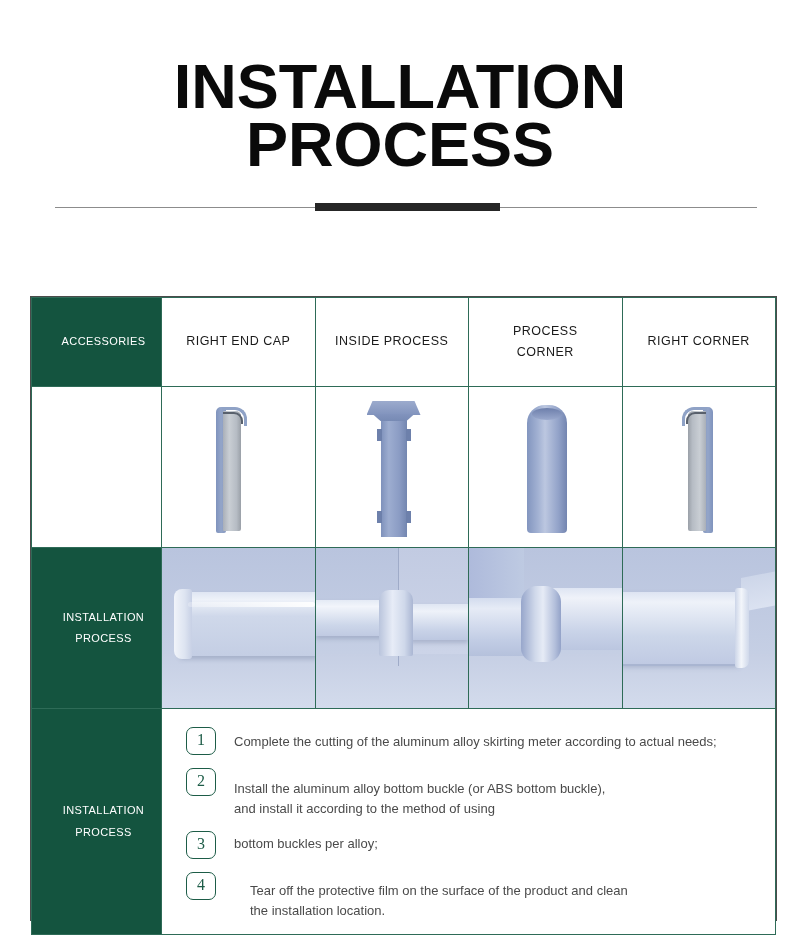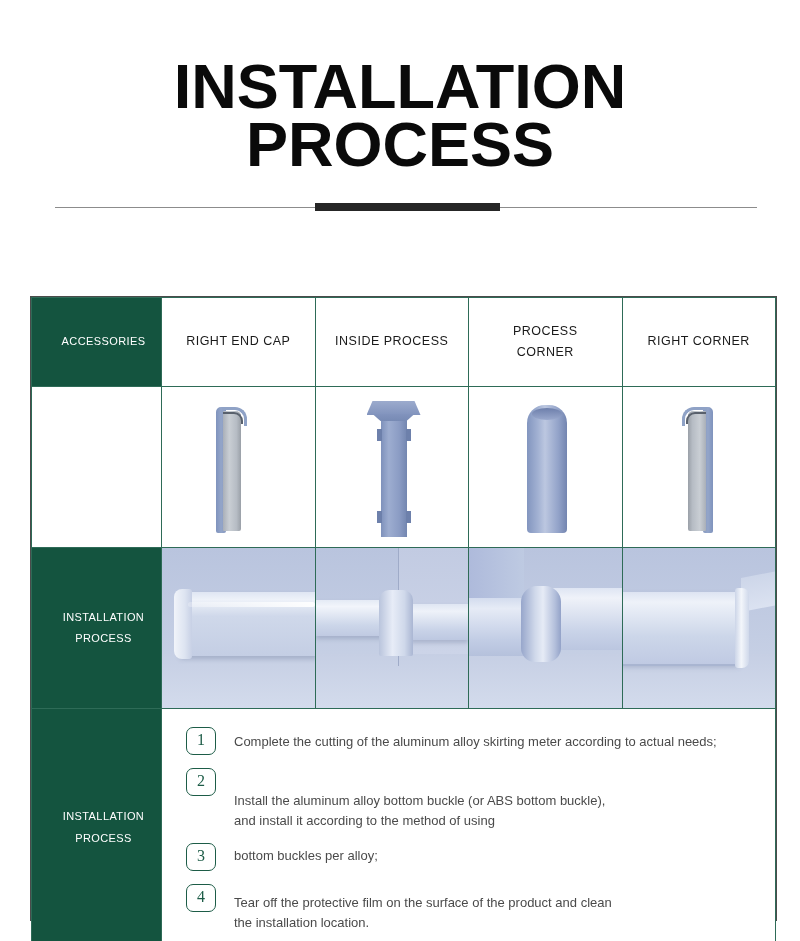--- a/index.html
+++ b/index.html
@@ -304,23 +304,23 @@
     font-family: "Liberation Serif", serif;
   }
   .ptext {
     font-size: 13px;
     line-height: 1.5;
     color: #4a4a4a;
     padding-top: 3px;
     white-space: pre-line;
   }
   .p1 { margin-top: 2px; }
-  .p2 { margin-top: 20px; }
+  .p2 { margin-top: 8px; }
   .p3 { margin-top: 0px; }
-  .p4 { margin-top: 6px; }
+  .p4 { margin-top: 6px; margin-left: 16px; }
 </style>
 </head>
 <body>
 
 <div class="header">
   <h1 class="title">
     <span>INSTALLATION</span>
     <span class="line2">PROCESS</span>
   </h1>
   <div class="divider-wrap">

